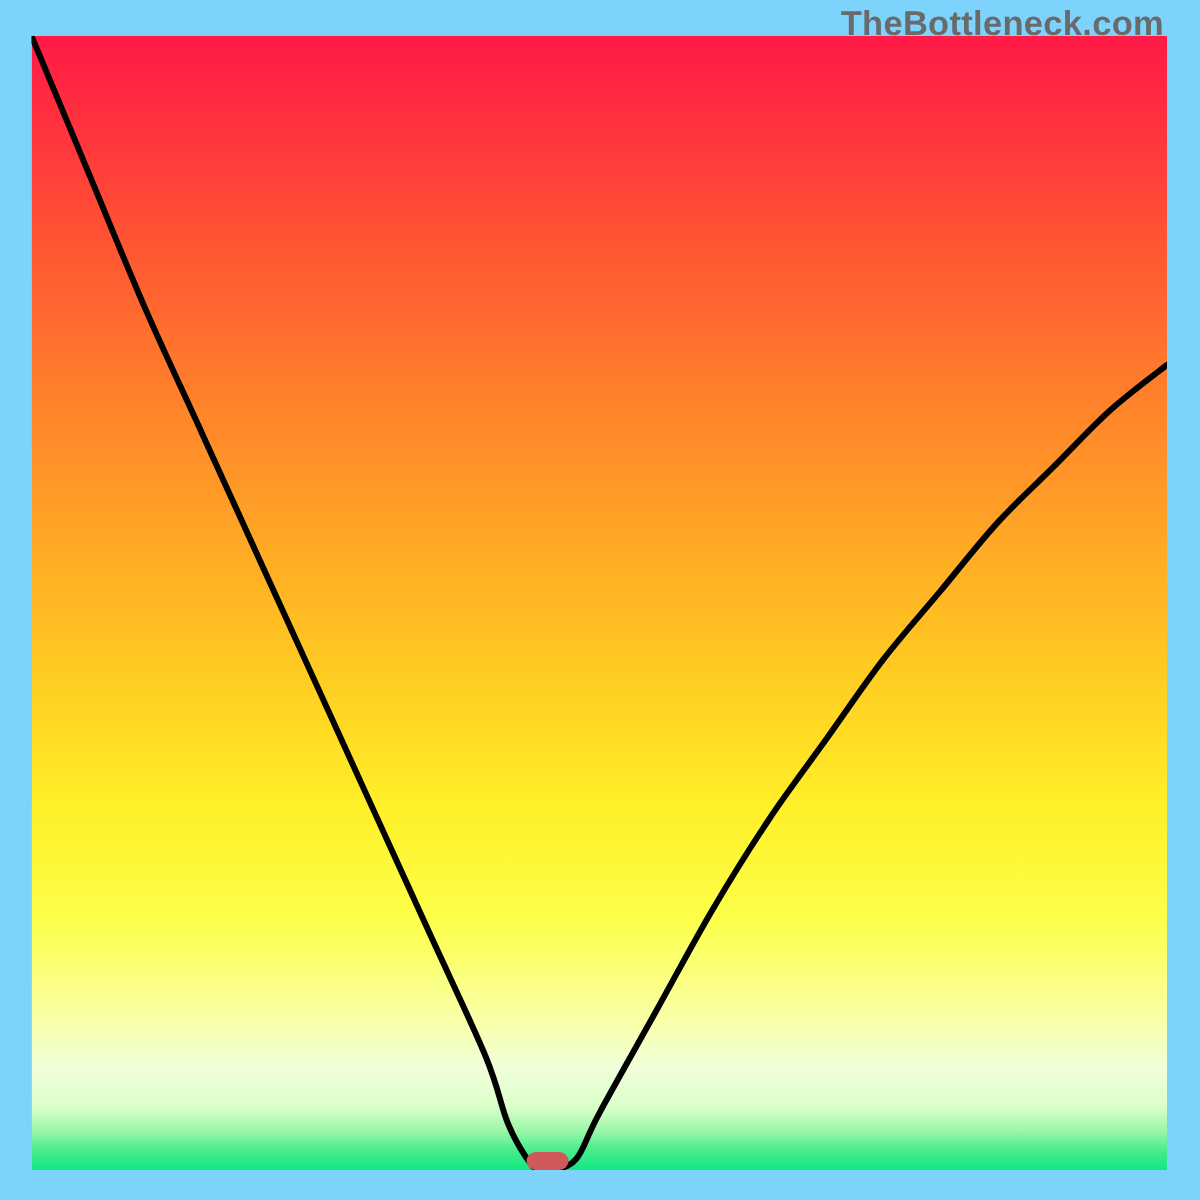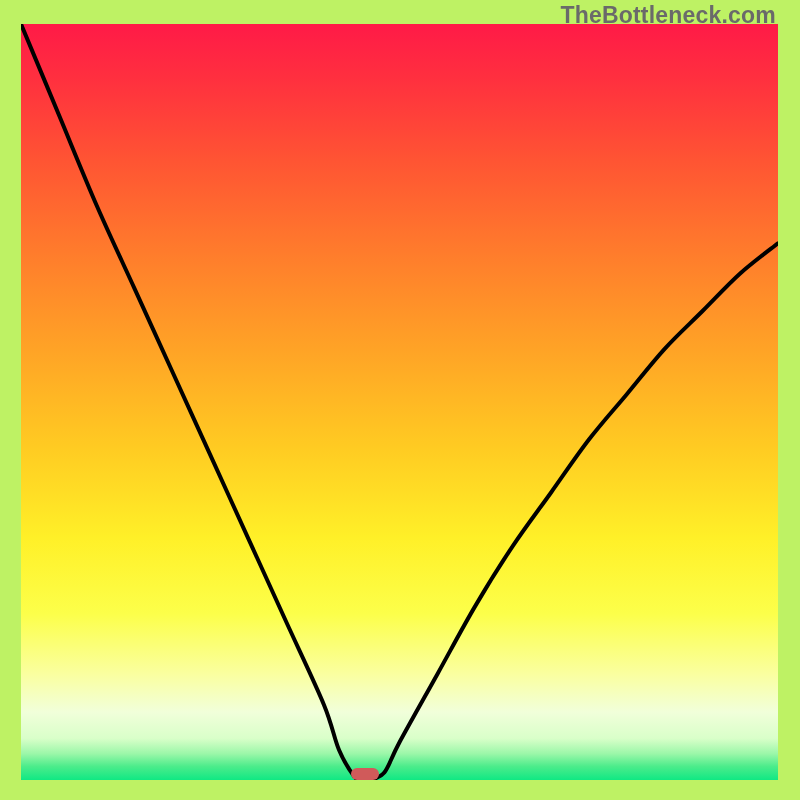--- a/index.html
+++ b/index.html
@@ -8,21 +8,21 @@
     width: 800px;
     height: 800px;
     background: #000;
     overflow: hidden;
     font-family: Arial, Helvetica, sans-serif;
   }
   .frame {
     position: relative;
     width: 800px;
     height: 800px;
-    background: #bef264;
+    background: #7dd3fc;
   }
   .plot-area {
     position: absolute;
     left: 21px;
     top: 24px;
     width: 757px;
     height: 756px;
     overflow: hidden;
   }
   .gradient-bg {

